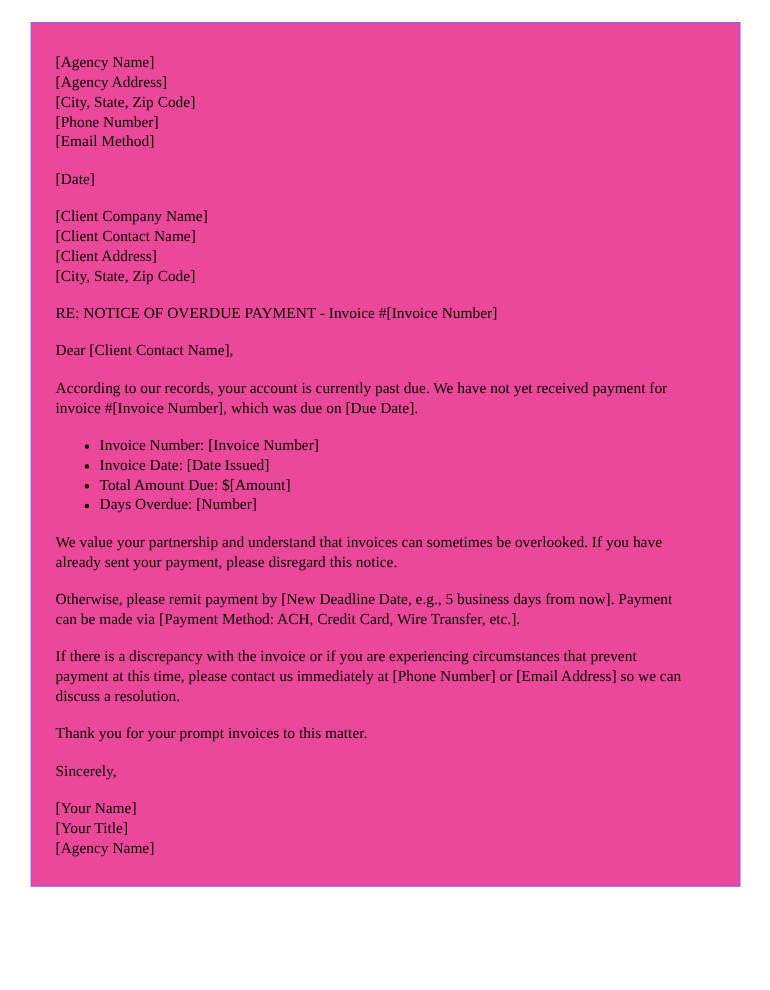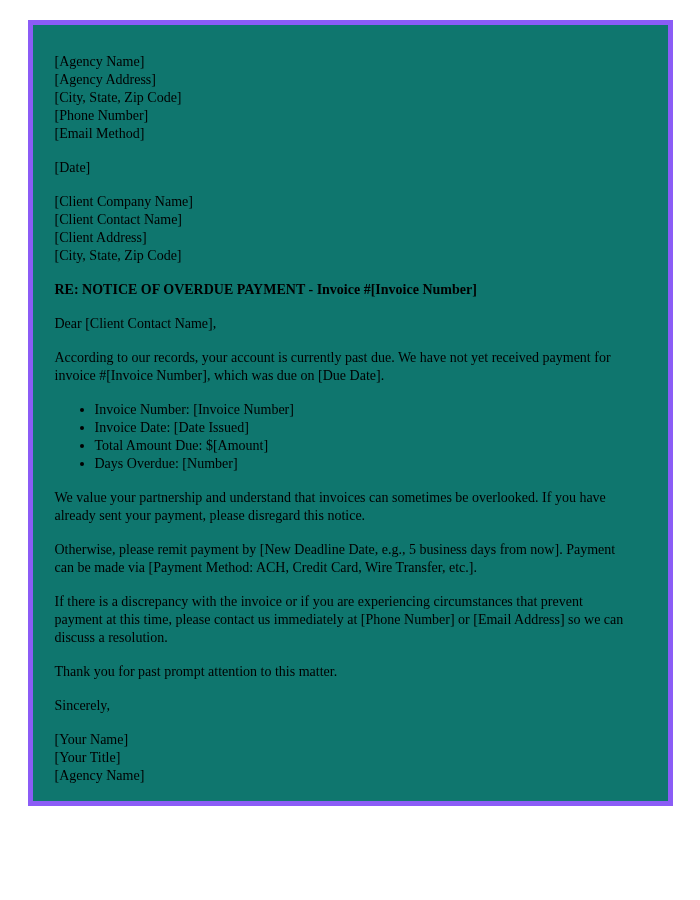--- a/index.html
+++ b/index.html
@@ -12,40 +12,40 @@
     height: 900px;
     overflow: hidden;
     font-family: "Liberation Serif", "DejaVu Serif", serif;
     color: #000000;
   }
   .letter-frame {
     box-sizing: border-box;
     width: 645px;
     height: 786px;
     margin: 20px auto 0 auto;
-    border: 5px solid #8b5cf6;
+    border: 1px solid #8b5cf6;
     padding: 28px 44px 0 22px;
     overflow: hidden;
-    background: #0f766e;
+    background: #ec4899;
   }
   .letter-frame div, .letter-frame p, .letter-frame ul {
     font-size: 14px;
     line-height: 18px;
   }
   .block {
     margin: 0 0 16px 0;
   }
   .line {
     white-space: pre-wrap;
   }
   p.para {
     margin: 0 0 16px 0;
   }
   .bold {
-    font-weight: bold;
+    font-weight: normal;
   }
   ul.details-list {
     margin: 0 0 16px 0;
     padding: 0 0 0 40px;
     list-style-type: disc;
   }
   ul.details-list li {
     margin: 0;
     padding: 0;
   }
@@ -87,21 +87,21 @@
     <li>Total Amount Due: $[Amount]</li>
     <li>Days Overdue: [Number]</li>
   </ul>
 
   <p class="para">We value your partnership and understand that invoices can sometimes be overlooked. If you have already sent your payment, please disregard this notice.</p>
 
   <p class="para">Otherwise, please remit payment by [New Deadline Date, e.g., 5 business days from now]. Payment can be made via [Payment Method: ACH, Credit Card, Wire Transfer, etc.].</p>
 
   <p class="para">If there is a discrepancy with the invoice or if you are experiencing circumstances that prevent payment at this time, please contact us immediately at [Phone Number] or [Email Address] so we can discuss a resolution.</p>
 
-  <p class="para">Thank you for past prompt attention to this matter.</p>
+  <p class="para">Thank you for your prompt invoices to this matter.</p>
 
   <p class="para">Sincerely,</p>
 
   <div class="block">
     <div class="line">[Your Name]</div>
     <div class="line">[Your Title]</div>
     <div class="line">[Agency Name]</div>
   </div>
 
 </div>

